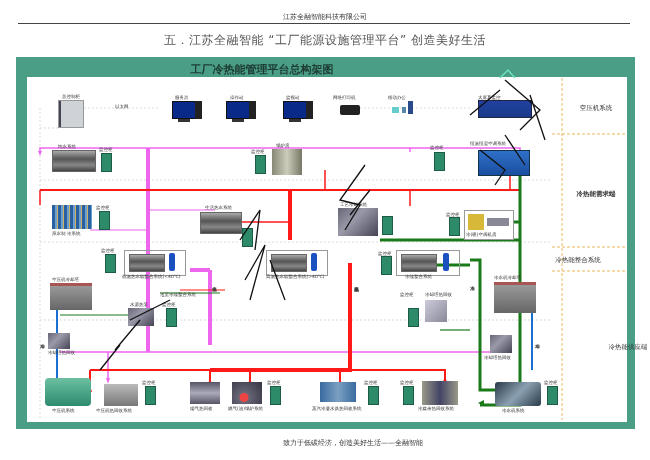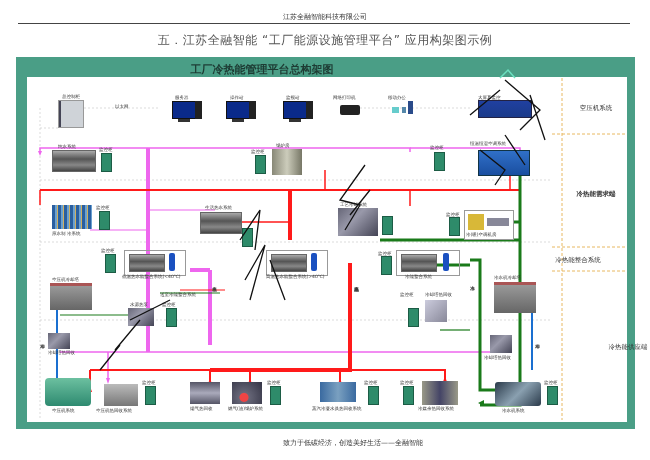--- a/index.html
+++ b/index.html
@@ -22,21 +22,21 @@
   .tank{position:absolute;background:linear-gradient(#aaa,#555 40%,#888 70%,#444);border:1px solid #666;}
   .photo{position:absolute;background:linear-gradient(135deg,#667 0%,#99a 40%,#445 100%);}
   .tower-cool{position:absolute;background:linear-gradient(#999,#666);border-top:3px solid #a55;}
   svg.pipes{position:absolute;left:0;top:0;width:650px;height:460px;}
 </style>
 </head>
 <body>
 
 <div class="company">江苏全融智能科技有限公司</div>
 <div class="top-rule"></div>
-<div class="doc-title">五．江苏全融智能 “工厂能源设施管理平台” 应用构架图示例</div>
+<div class="doc-title">五．江苏全融智能 “工厂能源设施管理平台” 创造美好生活</div>
 
 <div class="outer"></div>
 <div class="frame-title">工厂冷热能管理平台总构架图</div>
 <div class="panel"></div>
 
 <div style="position:absolute;top:57px;left:508px;width:127px;height:372px;background:#4a9e86;"></div>
 <div style="position:absolute;top:77px;left:497px;width:130px;height:345px;background:#fff;"></div>
 
 <svg class="pipes" viewBox="0 0 650 460">
 

